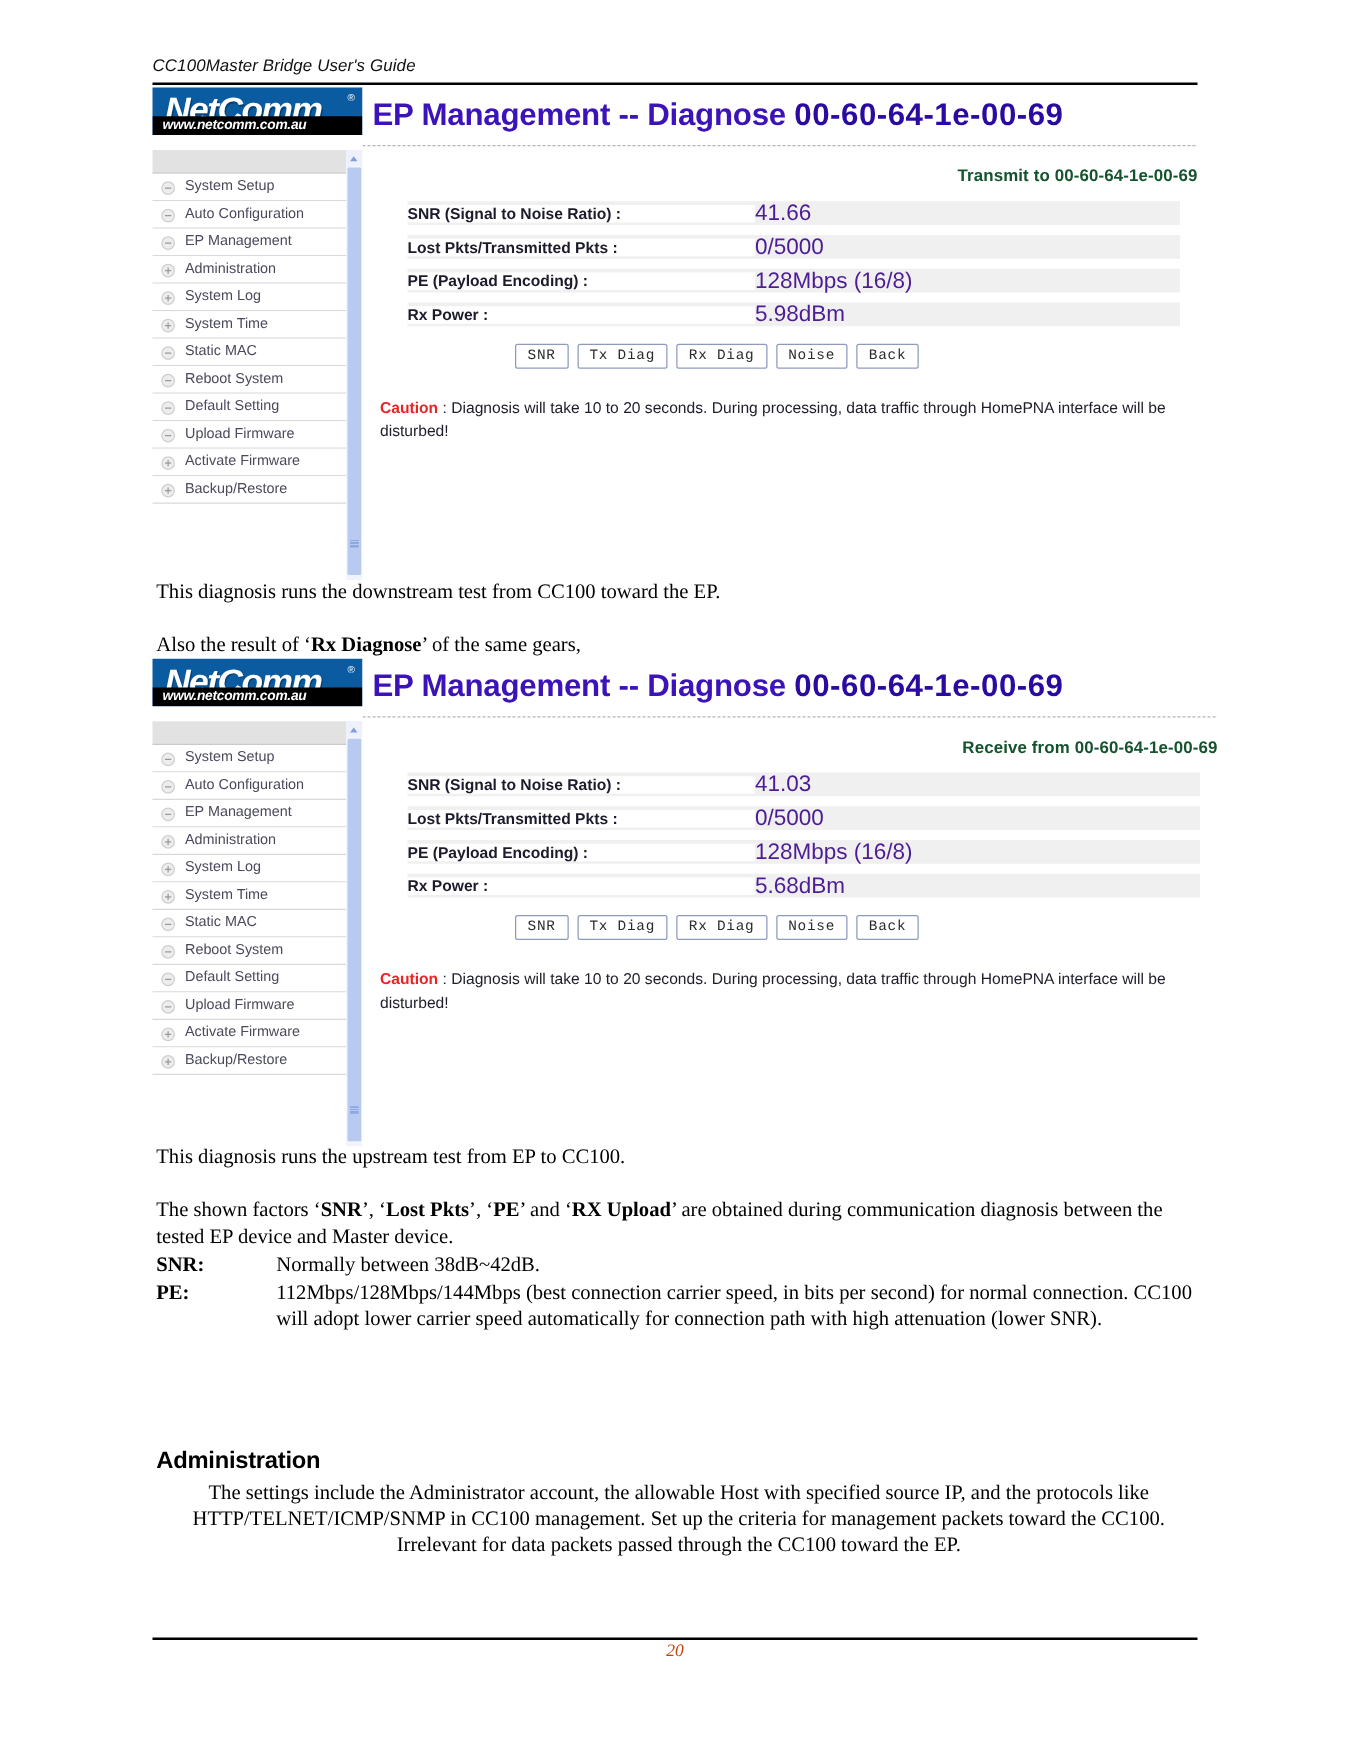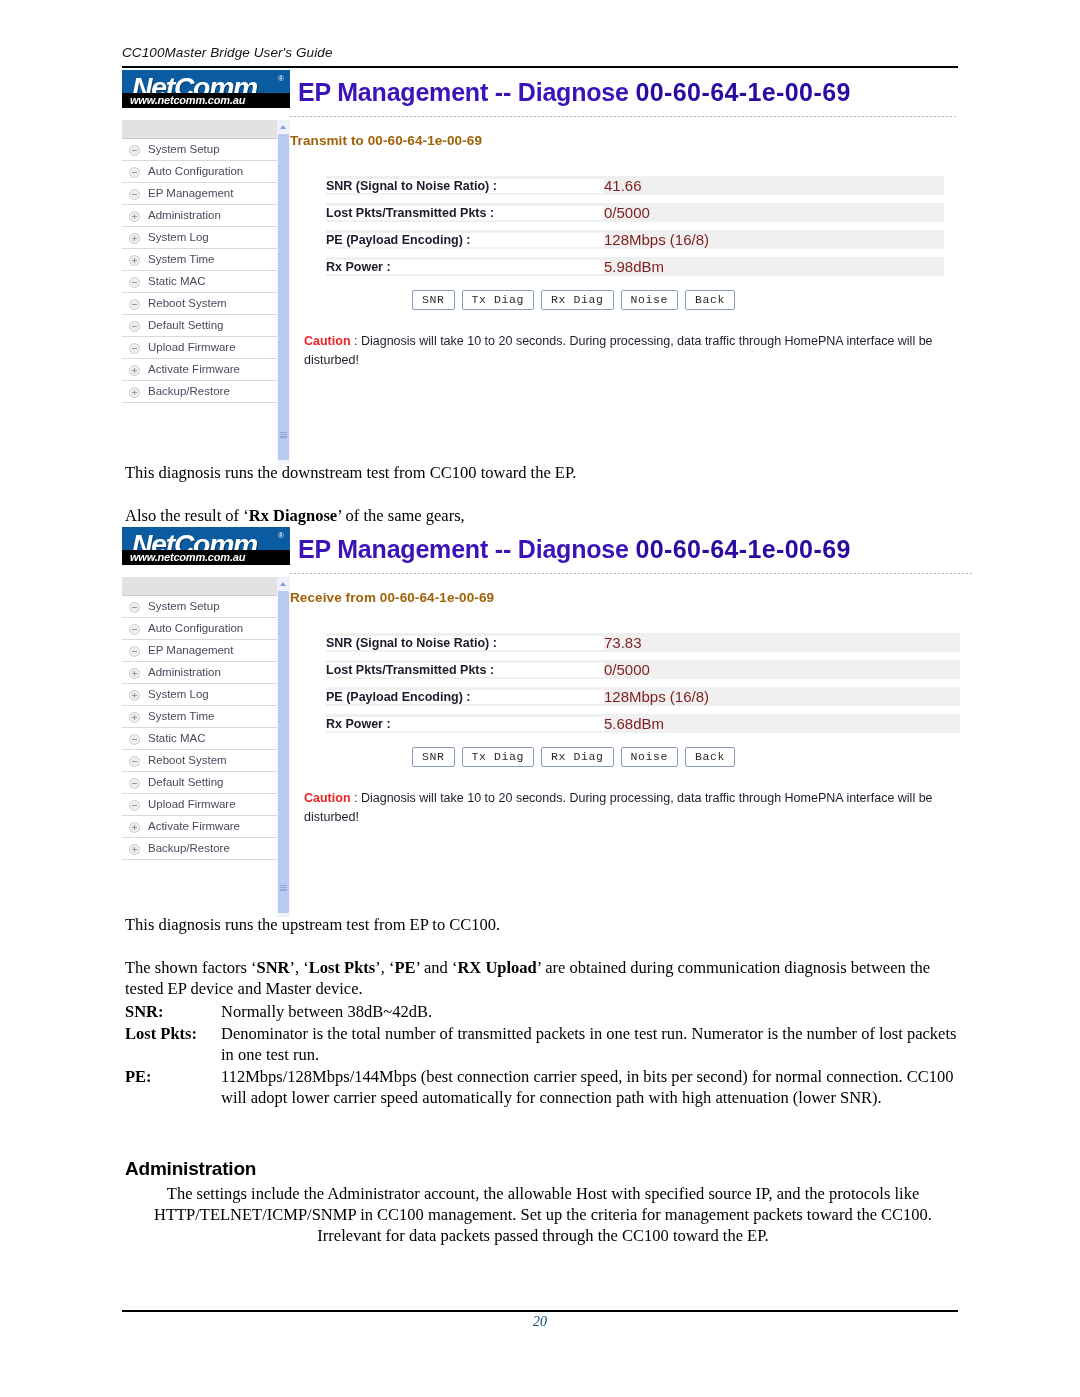--- a/index.html
+++ b/index.html
@@ -231,26 +231,26 @@
   .dotted-rule {
     height: 2px;
     margin: 2px 0 0 0;
     background-image: linear-gradient(to right, #b4b4b4 55%, rgba(255,255,255,0) 0%);
     background-size: 4px 1px;
     background-repeat: repeat-x;
     background-position: center;
   }
 
   .subtitle {
-    text-align: left;
+    text-align: right;
     font-family: "Liberation Sans", sans-serif;
     font-weight: bold;
     font-size: 13.5px;
-    color: #a16207;
-    padding: 16px 0 28px 0;
+    color: #14532d;
+    padding: 16px 0 13px 0;
     letter-spacing: 0.1px;
   }
 
   .field-table {
     margin: 0 14px 0 36px;
   }
   .field-row {
     display: flex;
     align-items: center;
     height: 19px;
@@ -263,22 +263,22 @@
     font-weight: bold;
     font-size: 12.5px;
     color: #1b1b2b;
     white-space: nowrap;
     background: #ffffff;
     padding-right: 8px;
   }
   .field-value {
     flex: 1;
     font-family: "Liberation Sans", sans-serif;
-    font-size: 15px;
-    color: #7f1d1d;
+    font-size: 18px;
+    color: #4c1d95;
     white-space: nowrap;
   }
 
   .btn-row {
     display: flex;
     gap: 7px;
     padding: 6px 0 0 122px;
   }
   .btn {
     font-family: "Liberation Mono", monospace;
@@ -350,21 +350,21 @@
   }
   .folio {
     position: absolute;
     left: 0;
     top: 1314px;
     width: 1080px;
     text-align: center;
     font-family: "Liberation Serif", serif;
     font-style: italic;
     font-size: 14px;
-    color: #0c4a6e;
+    color: #c2410c;
   }
 </style>
 </head>
 <body>
 
 <div class="page">
 
   <div class="running-head">CC100Master Bridge User's Guide</div>
   <div class="head-rule"></div>
 
@@ -549,21 +549,21 @@
 
     <div class="panel">
       <div class="panel-title"><span>EP Management -- Diagnose </span><span class="mac">00-60-64-1e-00-69</span></div>
       <div class="dotted-rule"></div>
 
       <div class="subtitle">Receive from 00-60-64-1e-00-69</div>
 
       <div class="field-table">
         <div class="field-row">
           <div class="field-label">SNR (Signal to Noise Ratio) :</div>
-          <div class="field-value">73.83</div>
+          <div class="field-value">41.03</div>
         </div>
         <div class="field-row">
           <div class="field-label">Lost Pkts/Transmitted Pkts :</div>
           <div class="field-value">0/5000</div>
         </div>
         <div class="field-row">
           <div class="field-label">PE (Payload Encoding) :</div>
           <div class="field-value">128Mbps (16/8)</div>
         </div>
         <div class="field-row">
@@ -588,24 +588,20 @@
 
   <div class="prose" style="left:125px; top:957px; width:838px;"><span>The shown factors ‘</span><b>SNR</b><span>’, ‘</span><b>Lost Pkts</b><span>’, ‘</span><b>PE</b><span>’ and ‘</span><b>RX Upload</b><span>’ are obtained during communication diagnosis</span>
        <span>between the tested EP device and Master device.</span></div>
 
   <div class="defs" style="left:125px; top:1001px; width:838px;">
     <div class="def-row">
       <div class="def-term">SNR:</div>
       <div class="def-body">Normally between 38dB~42dB.</div>
     </div>
     <div class="def-row">
-      <div class="def-term">Lost Pkts:</div>
-      <div class="def-body">Denominator is the total number of transmitted packets in one test run. Numerator is the number of lost packets in one test run.</div>
-    </div>
-    <div class="def-row">
       <div class="def-term">PE:</div>
       <div class="def-body">112Mbps/128Mbps/144Mbps (best connection carrier speed, in bits per second) for normal connection. CC100 will adopt lower carrier speed automatically for connection path with high attenuation (lower SNR).</div>
     </div>
   </div>
 
   <h2 class="section" style="left:125px; top:1158px;">Administration</h2>
 
   <div class="prose" style="left:125px; top:1183px; width:836px;text-align:center;">The settings include the Administrator account, the allowable Host with specified source IP, and the protocols like HTTP/TELNET/ICMP/SNMP in CC100 management. Set up the criteria for management packets toward the CC100. Irrelevant for data packets passed through the CC100 toward the EP.</div>
 
   <div class="foot-rule"></div>

